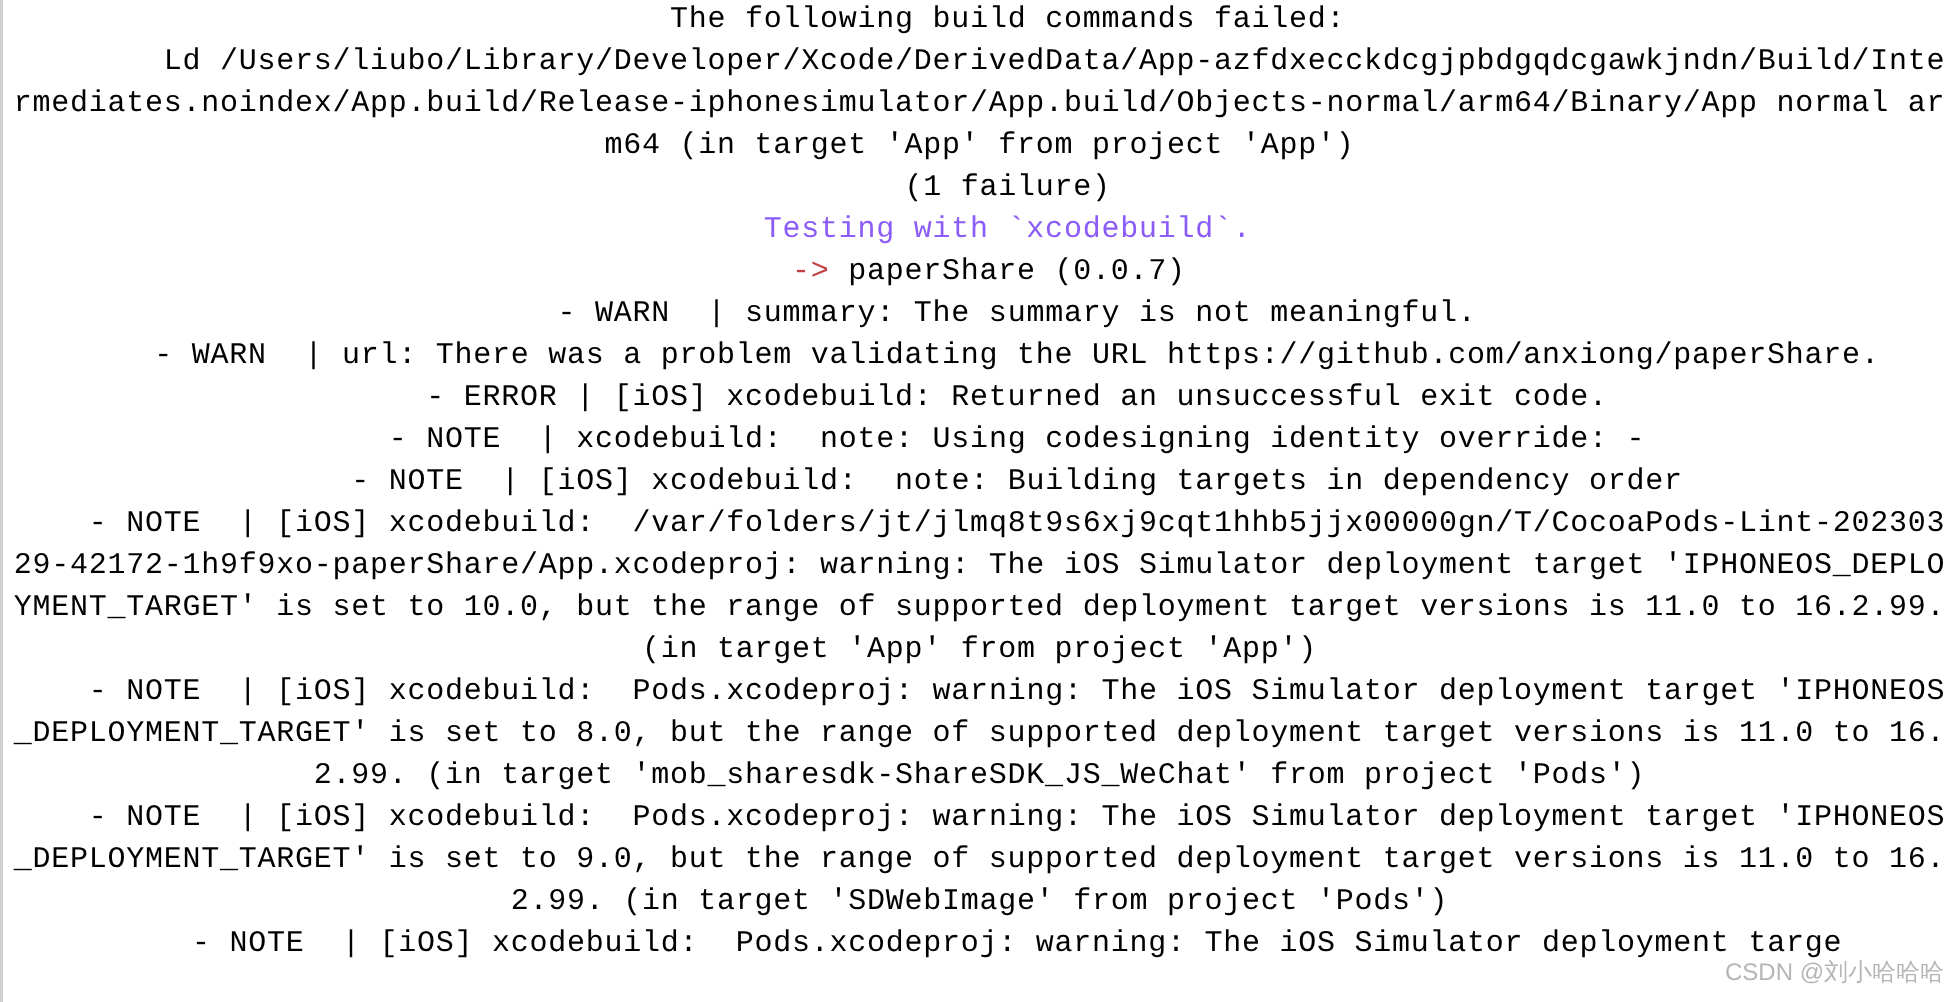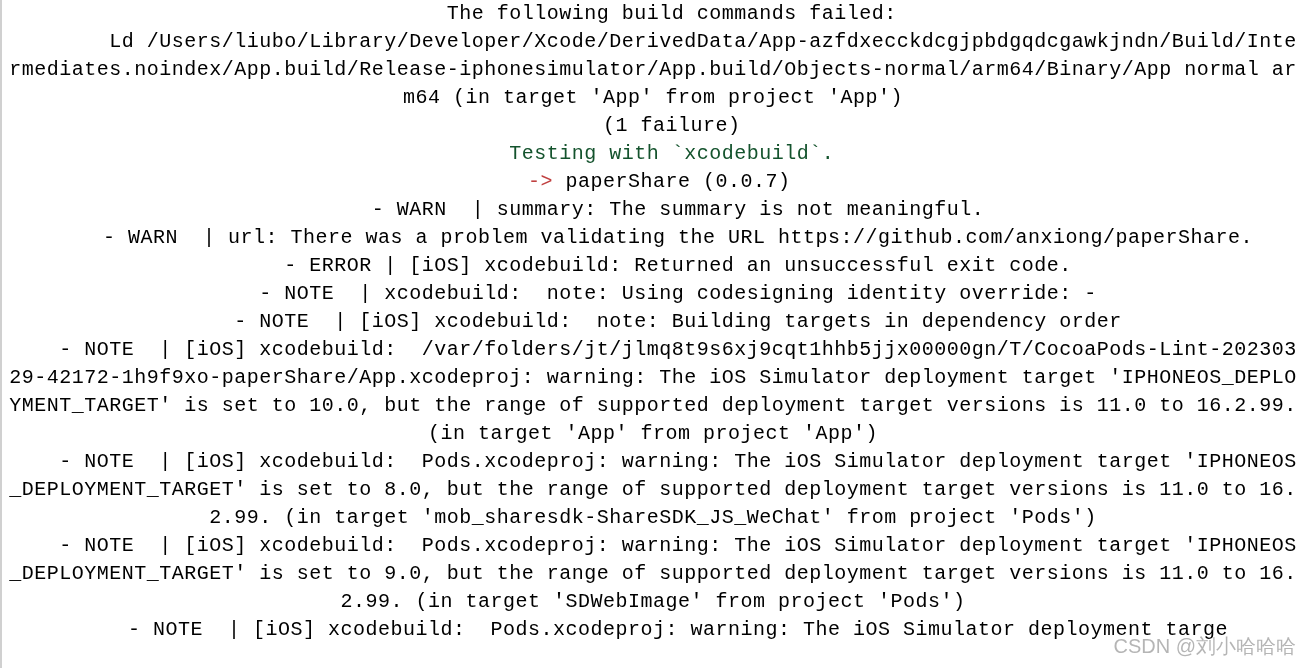--- a/index.html
+++ b/index.html
@@ -23,32 +23,32 @@
     .terminal {
       white-space: pre-wrap;
       word-break: break-all;
       padding: 0 4px;
       letter-spacing: 0.5px;
     }
     .line {
       display: block;
     }
     .olive {
-      color: #14532d;
+      color: #8b5cf6;
     }
     .arrow {
       color: #c04040;
     }
     .watermark {
       position: absolute;
       right: 10px;
       bottom: 8px;
       color: rgba(120, 120, 120, 0.55);
       font-family: sans-serif;
-      font-size: 20px;
+      font-size: 16px;
       pointer-events: none;
     }
     .left-border {
       position: absolute;
       left: 0;
       top: 0;
       bottom: 0;
       width: 2px;
       background: #d0d0d0;
     }

